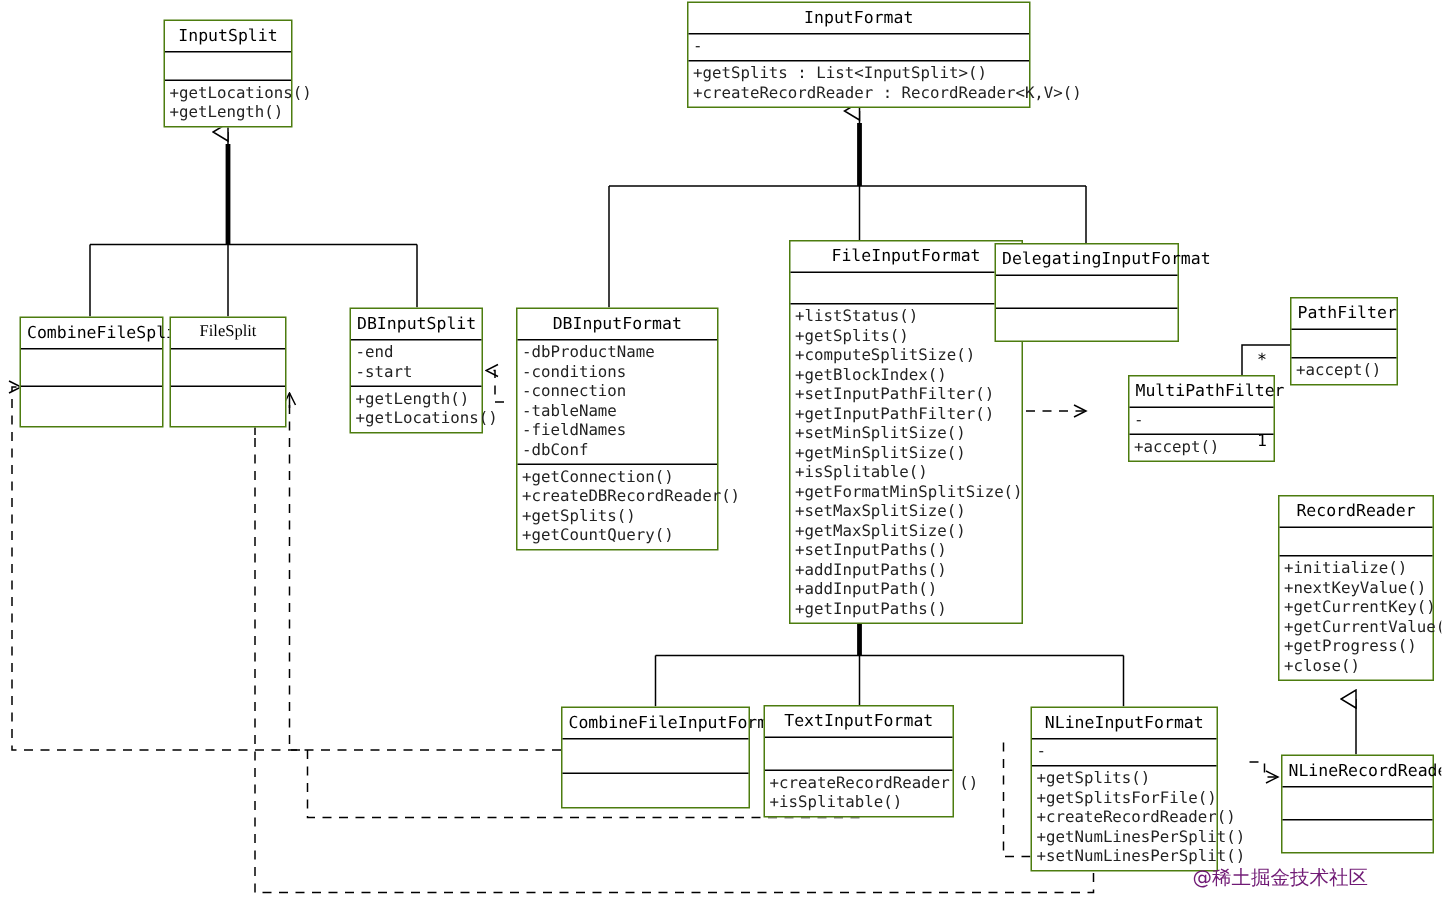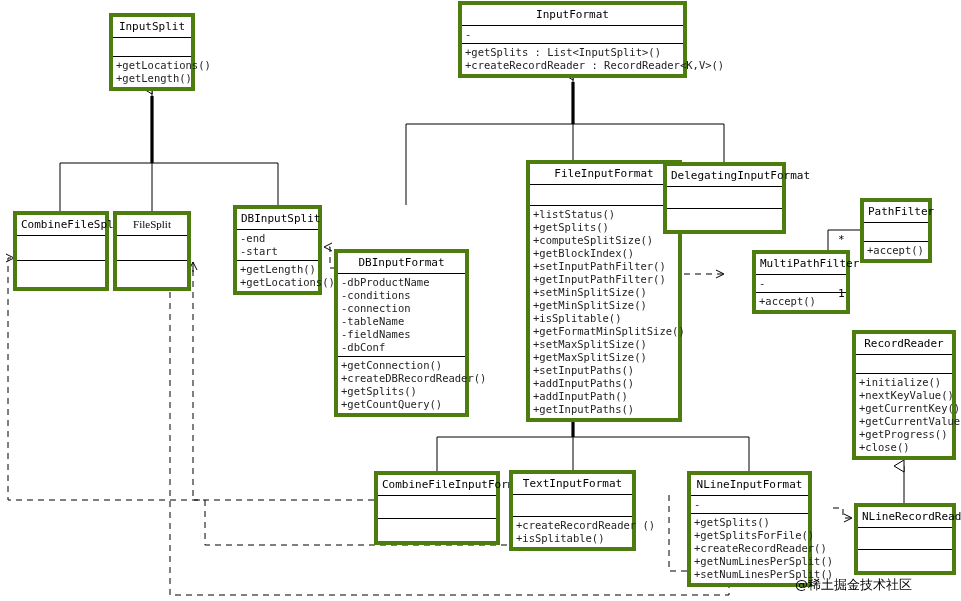--- a/index.html
+++ b/index.html
@@ -18,21 +18,21 @@
   svg.edges {
     position: absolute;
     left: 0; top: 0;
     width: 961px;
     height: 601px;
     pointer-events: none;
   }
   .uml {
     position: absolute;
     box-sizing: border-box;
-    border: 4px solid #4d7c0f;
+    border: 1px solid #4d7c0f;
     background: #ffffff;
     z-index: 5;
   }
   .uml .name {
     text-align: center;
     font-size: 11px;
     line-height: 13px;
     padding: 3px 4px 4px 4px;
     border-bottom: 1px solid #000;
     white-space: nowrap;
@@ -61,21 +61,21 @@
     position: absolute;
     font-size: 11px;
     font-family: "DejaVu Sans Mono", "Liberation Mono", monospace;
     color: #000;
     z-index: 6;
   }
   .watermark {
     position: absolute;
     font-family: "DejaVu Sans", sans-serif;
     font-size: 13px;
-    color: #000000;
+    color: #701a75;
     white-space: nowrap;
     z-index: 7;
   }
 </style>
 </head>
 <body>
 
 <div id="canvas">
 
   <svg class="edges" viewBox="0 0 961 601">
@@ -173,21 +173,21 @@
     <div class="attrs">
       <div class="row">-end</div>
       <div class="row">-start</div>
     </div>
     <div class="ops">
       <div class="row">+getLength()</div>
       <div class="row">+getLocations()</div>
     </div>
   </div>
 
-  <div class="uml" style="left:334px; top:205px; width:135px;margin-top:44px;">
+  <div class="uml" style="left:344px; top:205px; width:135px;">
     <div class="name">DBInputFormat</div>
     <div class="attrs">
       <div class="row">-dbProductName</div>
       <div class="row">-conditions</div>
       <div class="row">-connection</div>
       <div class="row">-tableName</div>
       <div class="row">-fieldNames</div>
       <div class="row">-dbConf</div>
     </div>
     <div class="ops">

